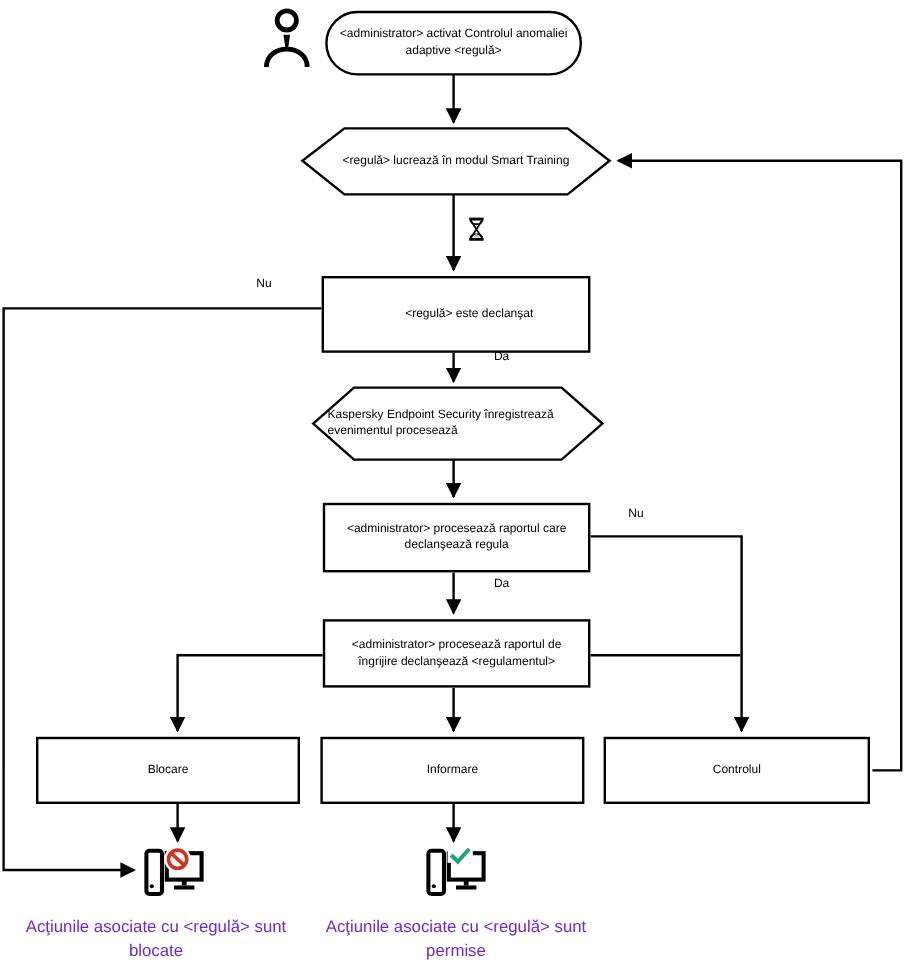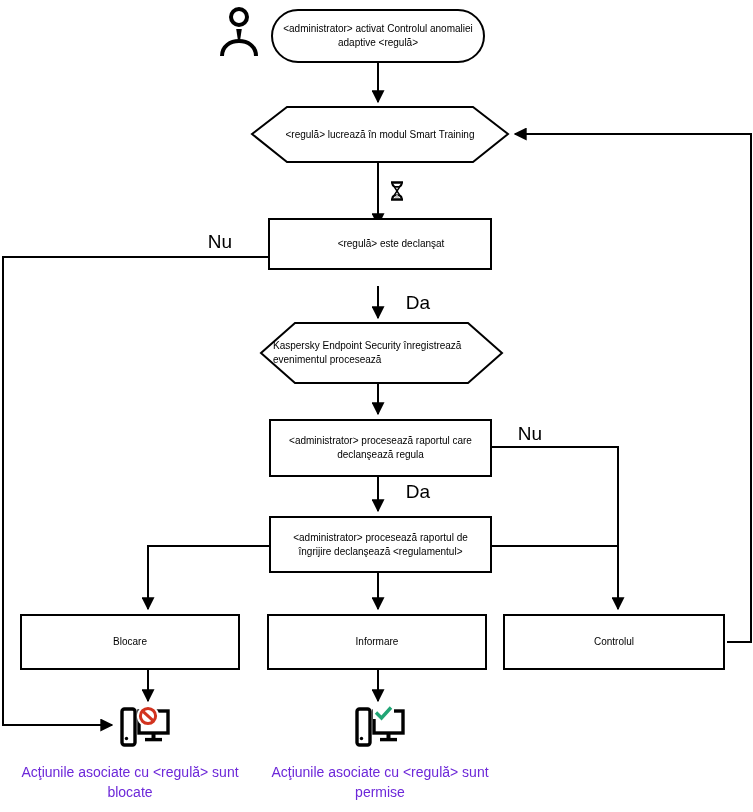--- a/index.html
+++ b/index.html
@@ -12,21 +12,21 @@
   .node{
     position:absolute;box-sizing:border-box;background:#fff;border:2px solid #000;
     display:flex;align-items:center;justify-content:center;text-align:center;
     font-size:10px;line-height:1.4;padding:2px 10px;
   }
   .hex-text{
     position:absolute;display:flex;align-items:center;justify-content:center;
     font-size:10px;line-height:1.4;
   }
   .stadium{border-radius:27px;}
-  .edge-label{position:absolute;font-size:19px;text-align:center;width:44px;}
+  .edge-label{position:absolute;font-size:10px;text-align:center;width:44px;}
   .note{position:absolute;display:flex;align-items:center;gap:7px;font-size:15px;}
   .caption{position:absolute;text-align:center;font-size:14px;line-height:1.45;width:240px;}
   .caption-blocked{color:#6d28d9;}
   .caption-allowed{color:#6d28d9;}
   .icon-wrap{position:absolute;}
 </style>
 </head>
 <body>
 
 <svg id="connector-layer" viewBox="0 0 753 812" xmlns="http://www.w3.org/2000/svg">
@@ -79,30 +79,30 @@
   <span style="display:inline-flex;">
     <svg width="14" height="20" viewBox="0 0 14 20">
       <path d="M1,1.5 H13 M1,18.5 H13" stroke="#000" stroke-width="2.4" fill="none"></path>
       <path d="M2.2,2.5 C2.2,7 11.8,7 11.8,2.5 M2.2,17.5 C2.2,13 11.8,13 11.8,17.5" fill="none" stroke="#000" stroke-width="1.6"></path>
       <path d="M2.2,2.5 L11.8,17.5 M11.8,2.5 L2.2,17.5" stroke="#000" stroke-width="1.4"></path>
       <polygon points="4.5,16.8 9.5,16.8 7,13.2" fill="#bbb"></polygon>
     </svg>
   </span>
 </div>
 
-<div class="node" style="left:268px;top:218px;width:224px;height:52px;padding-left:32px;">
+<div class="node" style="left:268px;top:230px;width:224px;height:64px;padding-left:32px;">
   <span>&lt;regulă&gt; este declanşat</span>
 </div>
 <div class="node" style="left:269px;top:419px;width:223px;height:58px;text-align:center;">
   <span>&lt;administrator&gt; procesează raportul care declanşează regula</span>
 </div>
 <div class="node" style="left:269px;top:516px;width:223px;height:57px;">
   <span>&lt;administrator&gt; procesează raportul de îngrijire declanşează &lt;regulamentul&gt;</span>
 </div>
-<div class="node" style="left:20px;top:614px;width:220px;height:56px;">
+<div class="node" style="left:30px;top:614px;width:220px;height:56px;">
   <span>Blocare</span>
 </div>
 <div class="node" style="left:267px;top:614px;width:220px;height:56px;">
   <span>Informare</span>
 </div>
 <div class="node" style="left:503px;top:614px;width:222px;height:56px;">
   <span>Controlul</span>
 </div>
 
 <div class="edge-label" style="left:198px;top:231px;">Nu</div>

